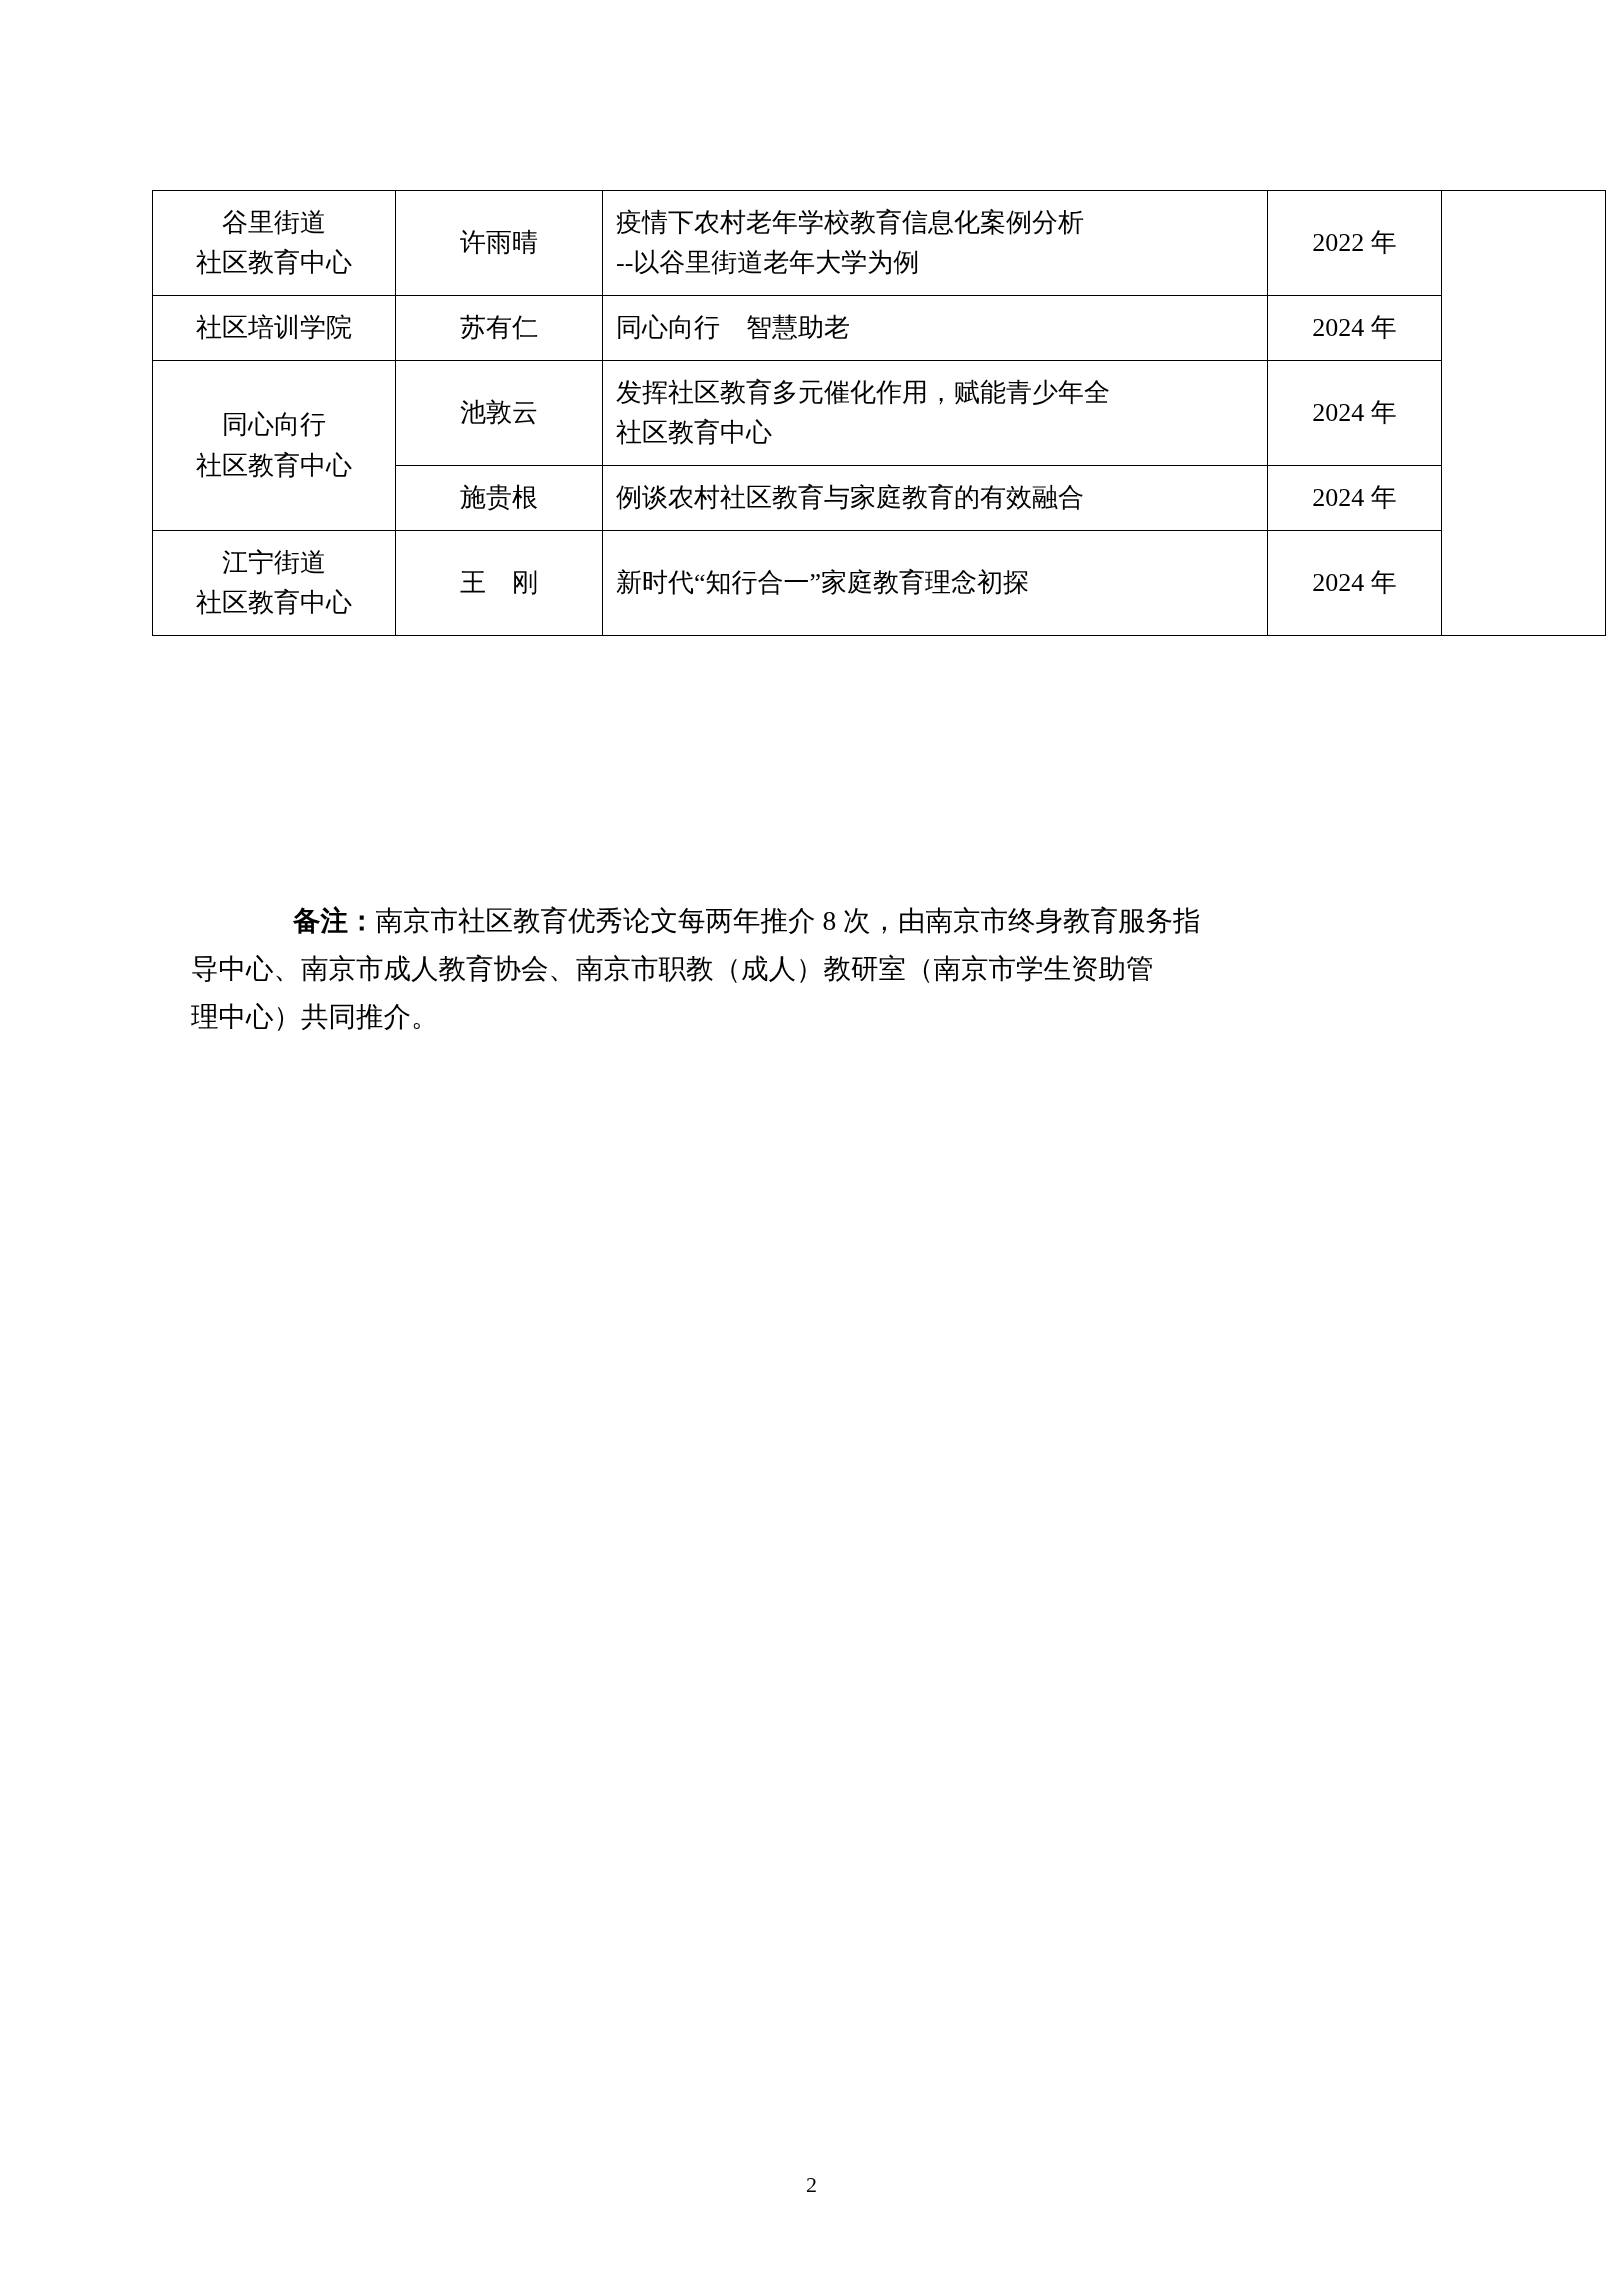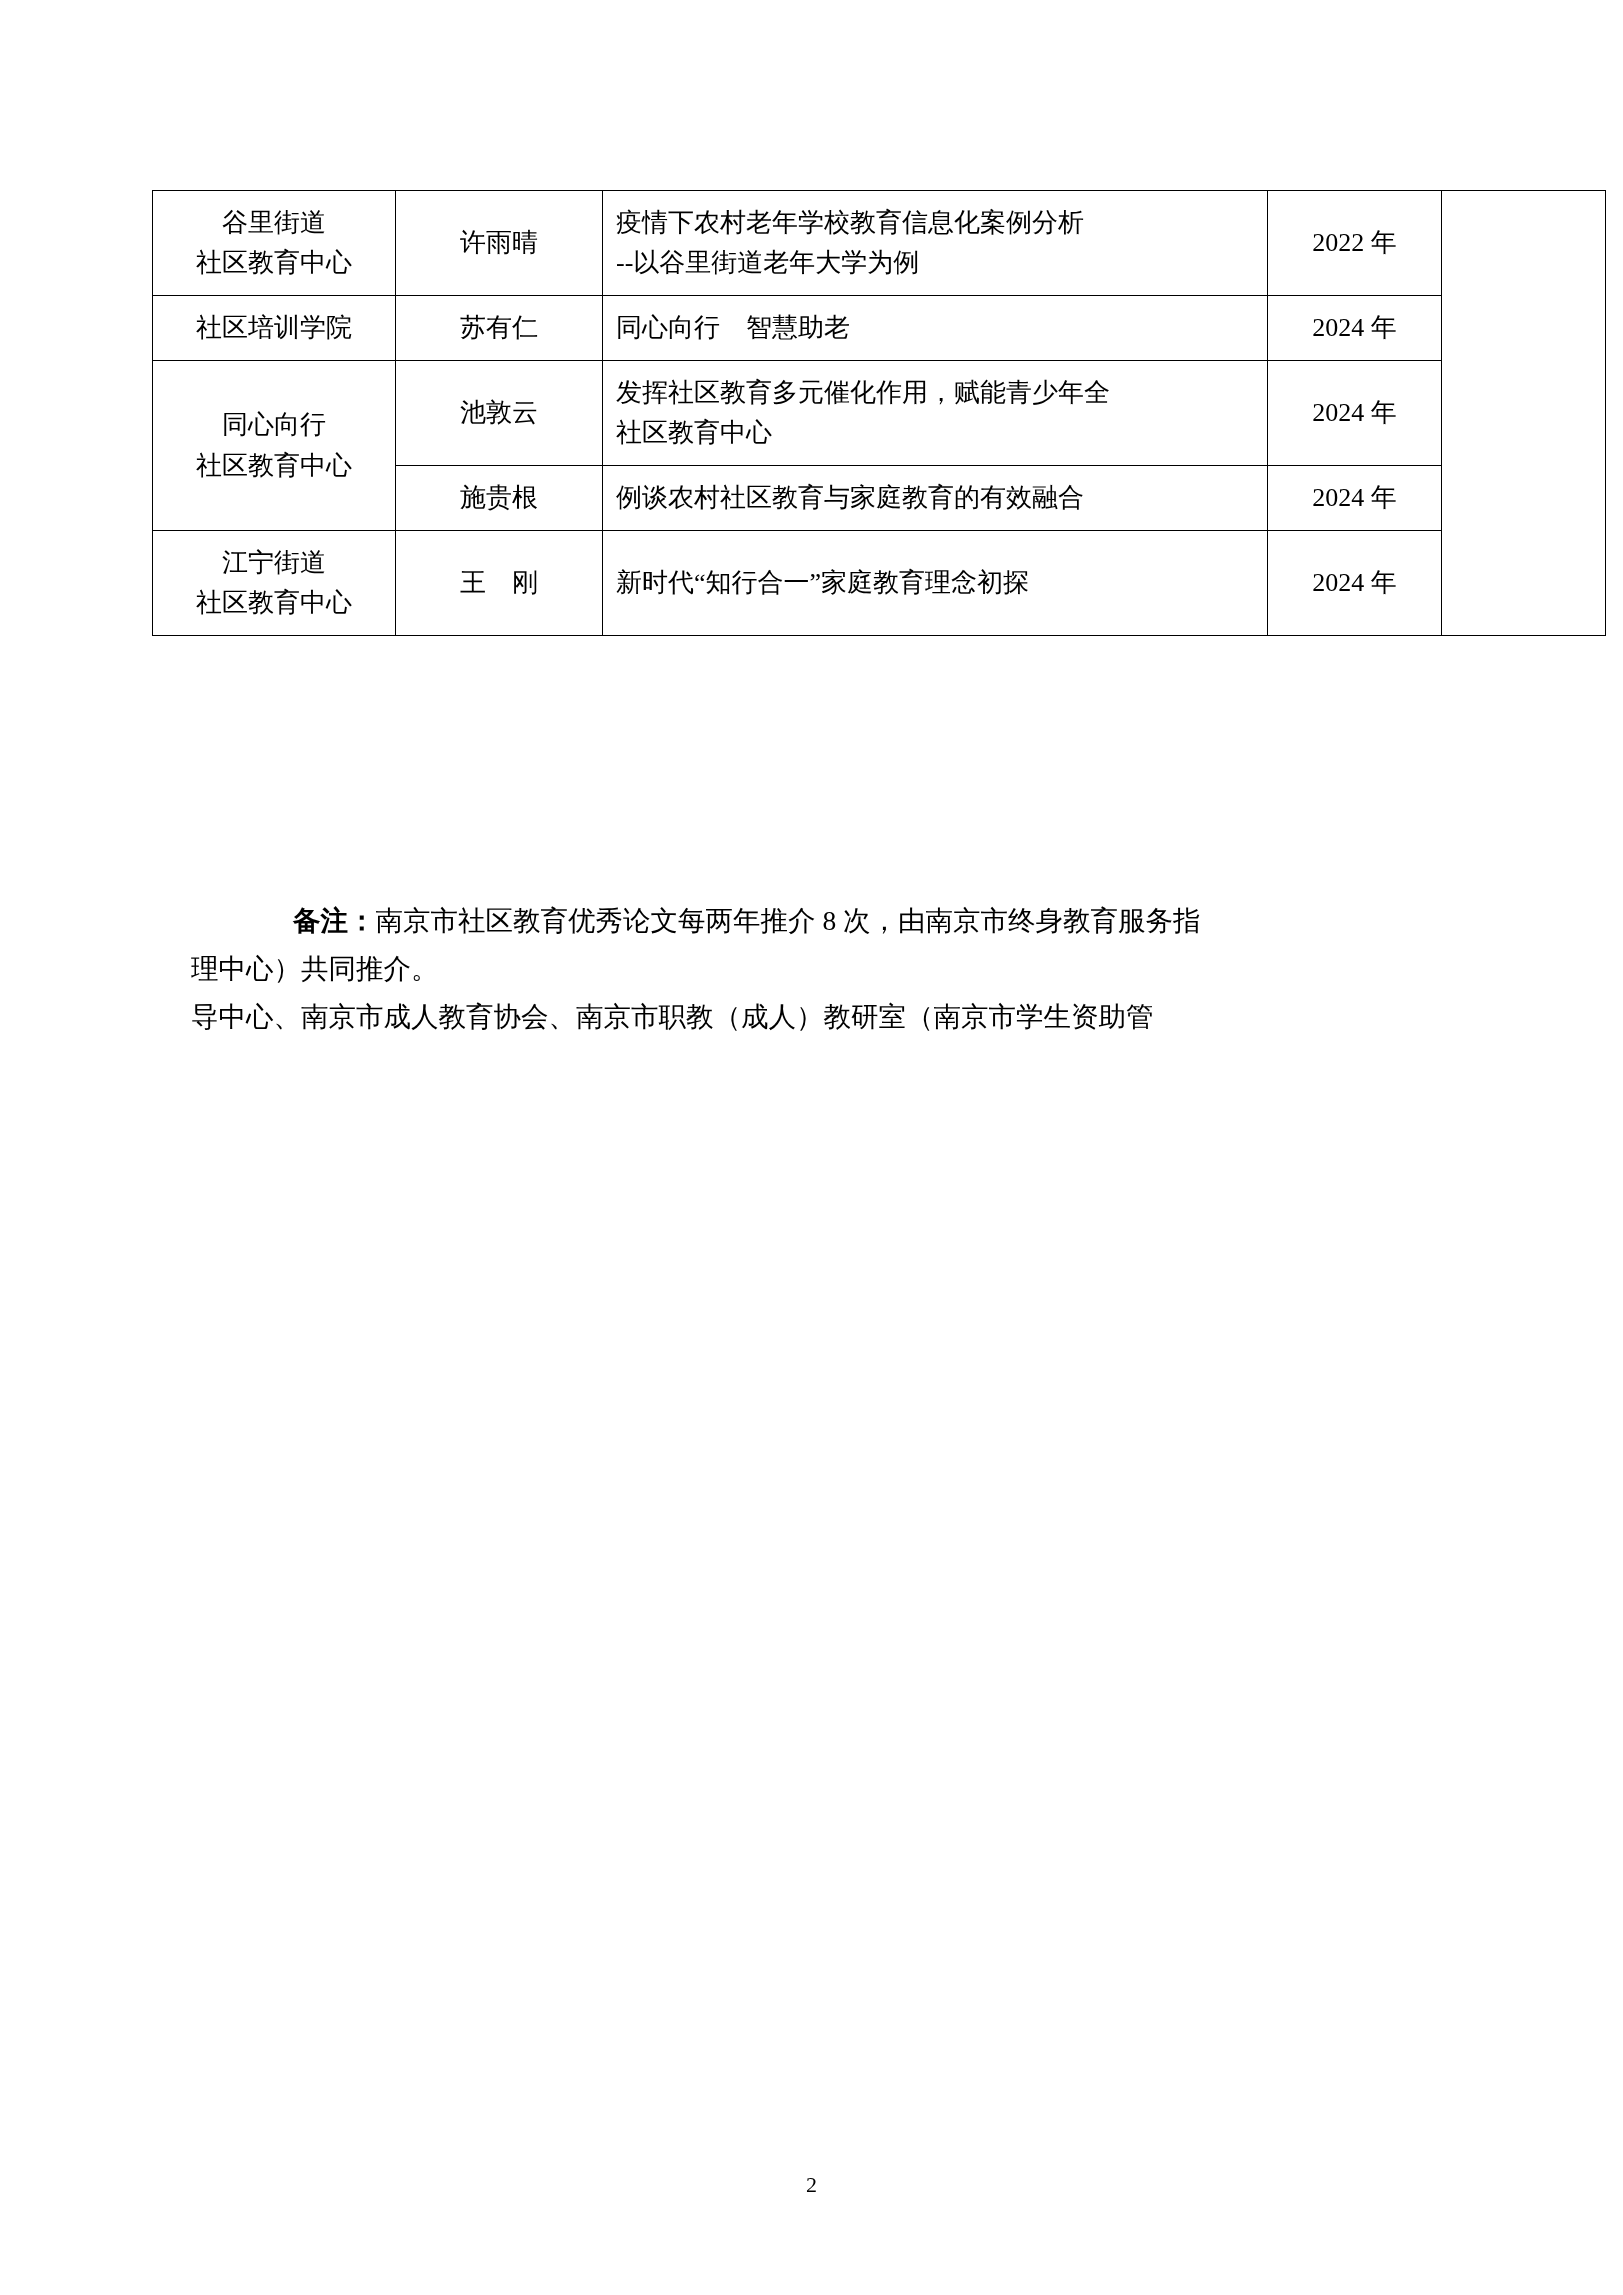--- a/index.html
+++ b/index.html
@@ -134,20 +134,20 @@
         <td class="col-title">
           <div>新时代“知行合一”家庭教育理念初探</div>
         </td>
         <td class="col-year">2024 年</td>
       </tr>
     </tbody>
   </table>
 
   <div class="note">
     <div class="note-line1"><b>备注：</b><span>南京市社区教育优秀论文每两年推介 8 次，由南京市终身教育服务指</span></div>
+    <div class="note-line-rest">导中心、南京市成人教育协会、南京市职教（成人）教研室（南京市学生资助管</div>
     <div class="note-line-rest">理中心）共同推介。</div>
-    <div class="note-line-rest">导中心、南京市成人教育协会、南京市职教（成人）教研室（南京市学生资助管</div>
   </div>
 
   <div class="page-number">2</div>
 
 </div>
 
 
 </body></html>

